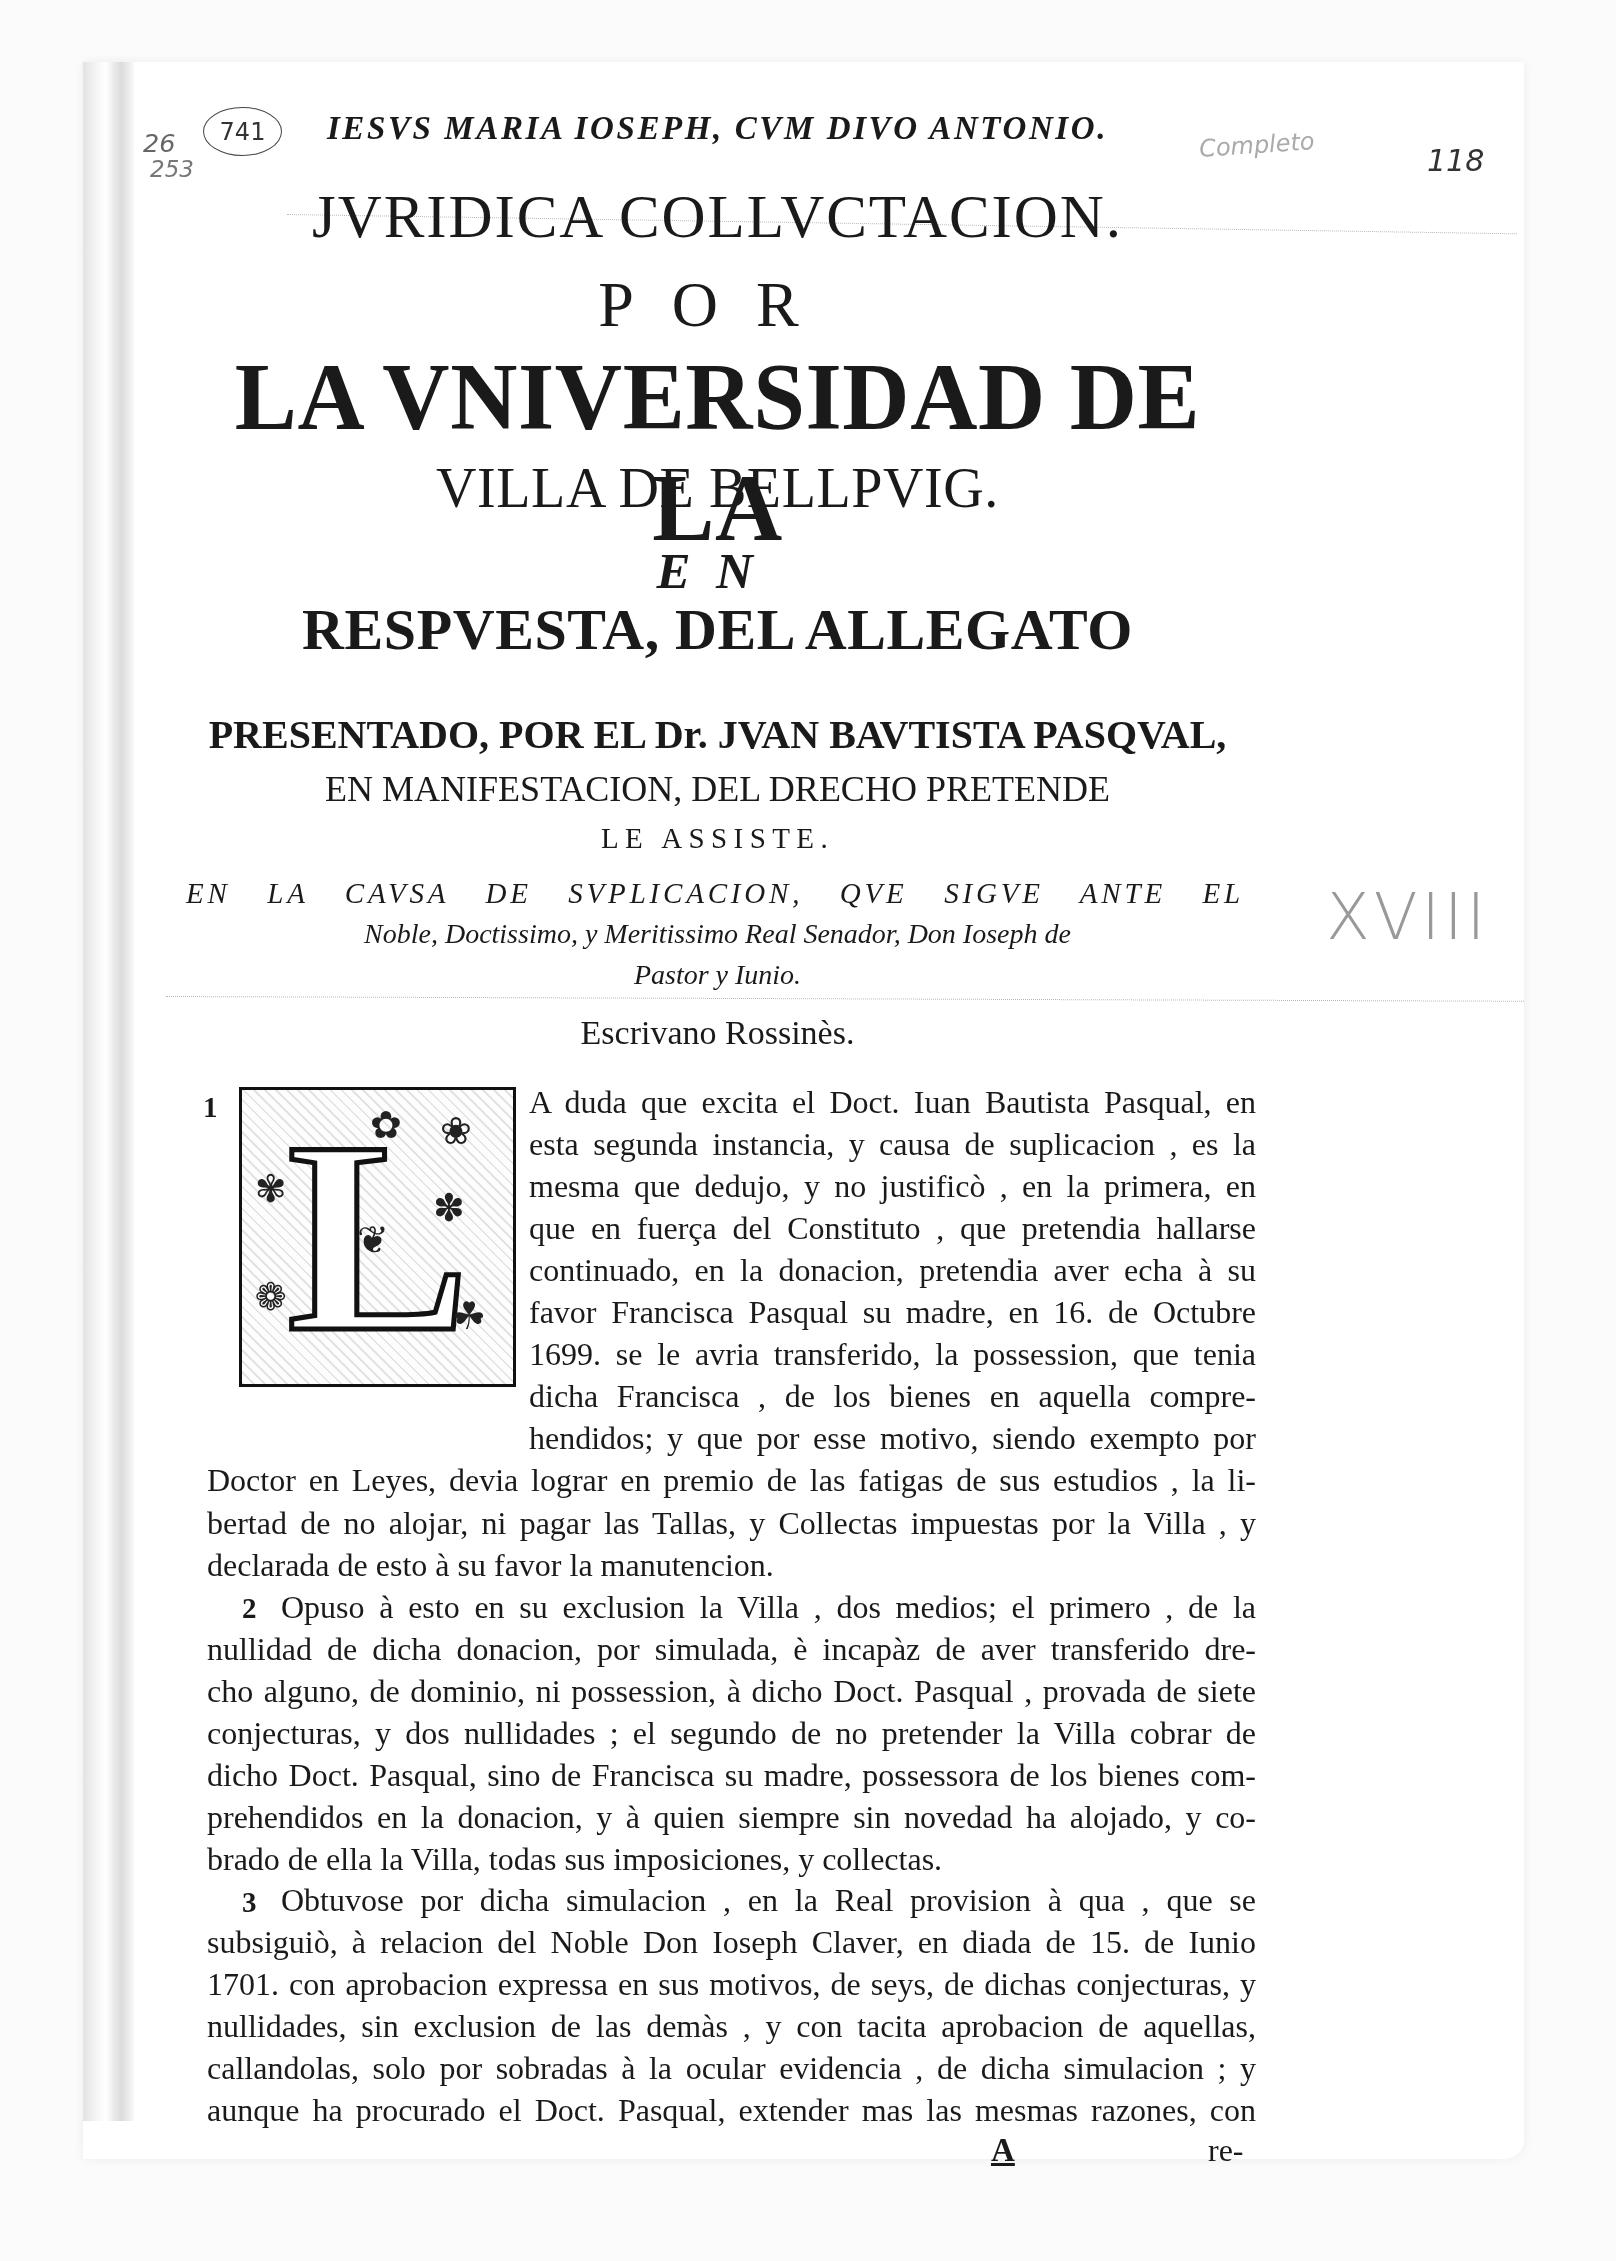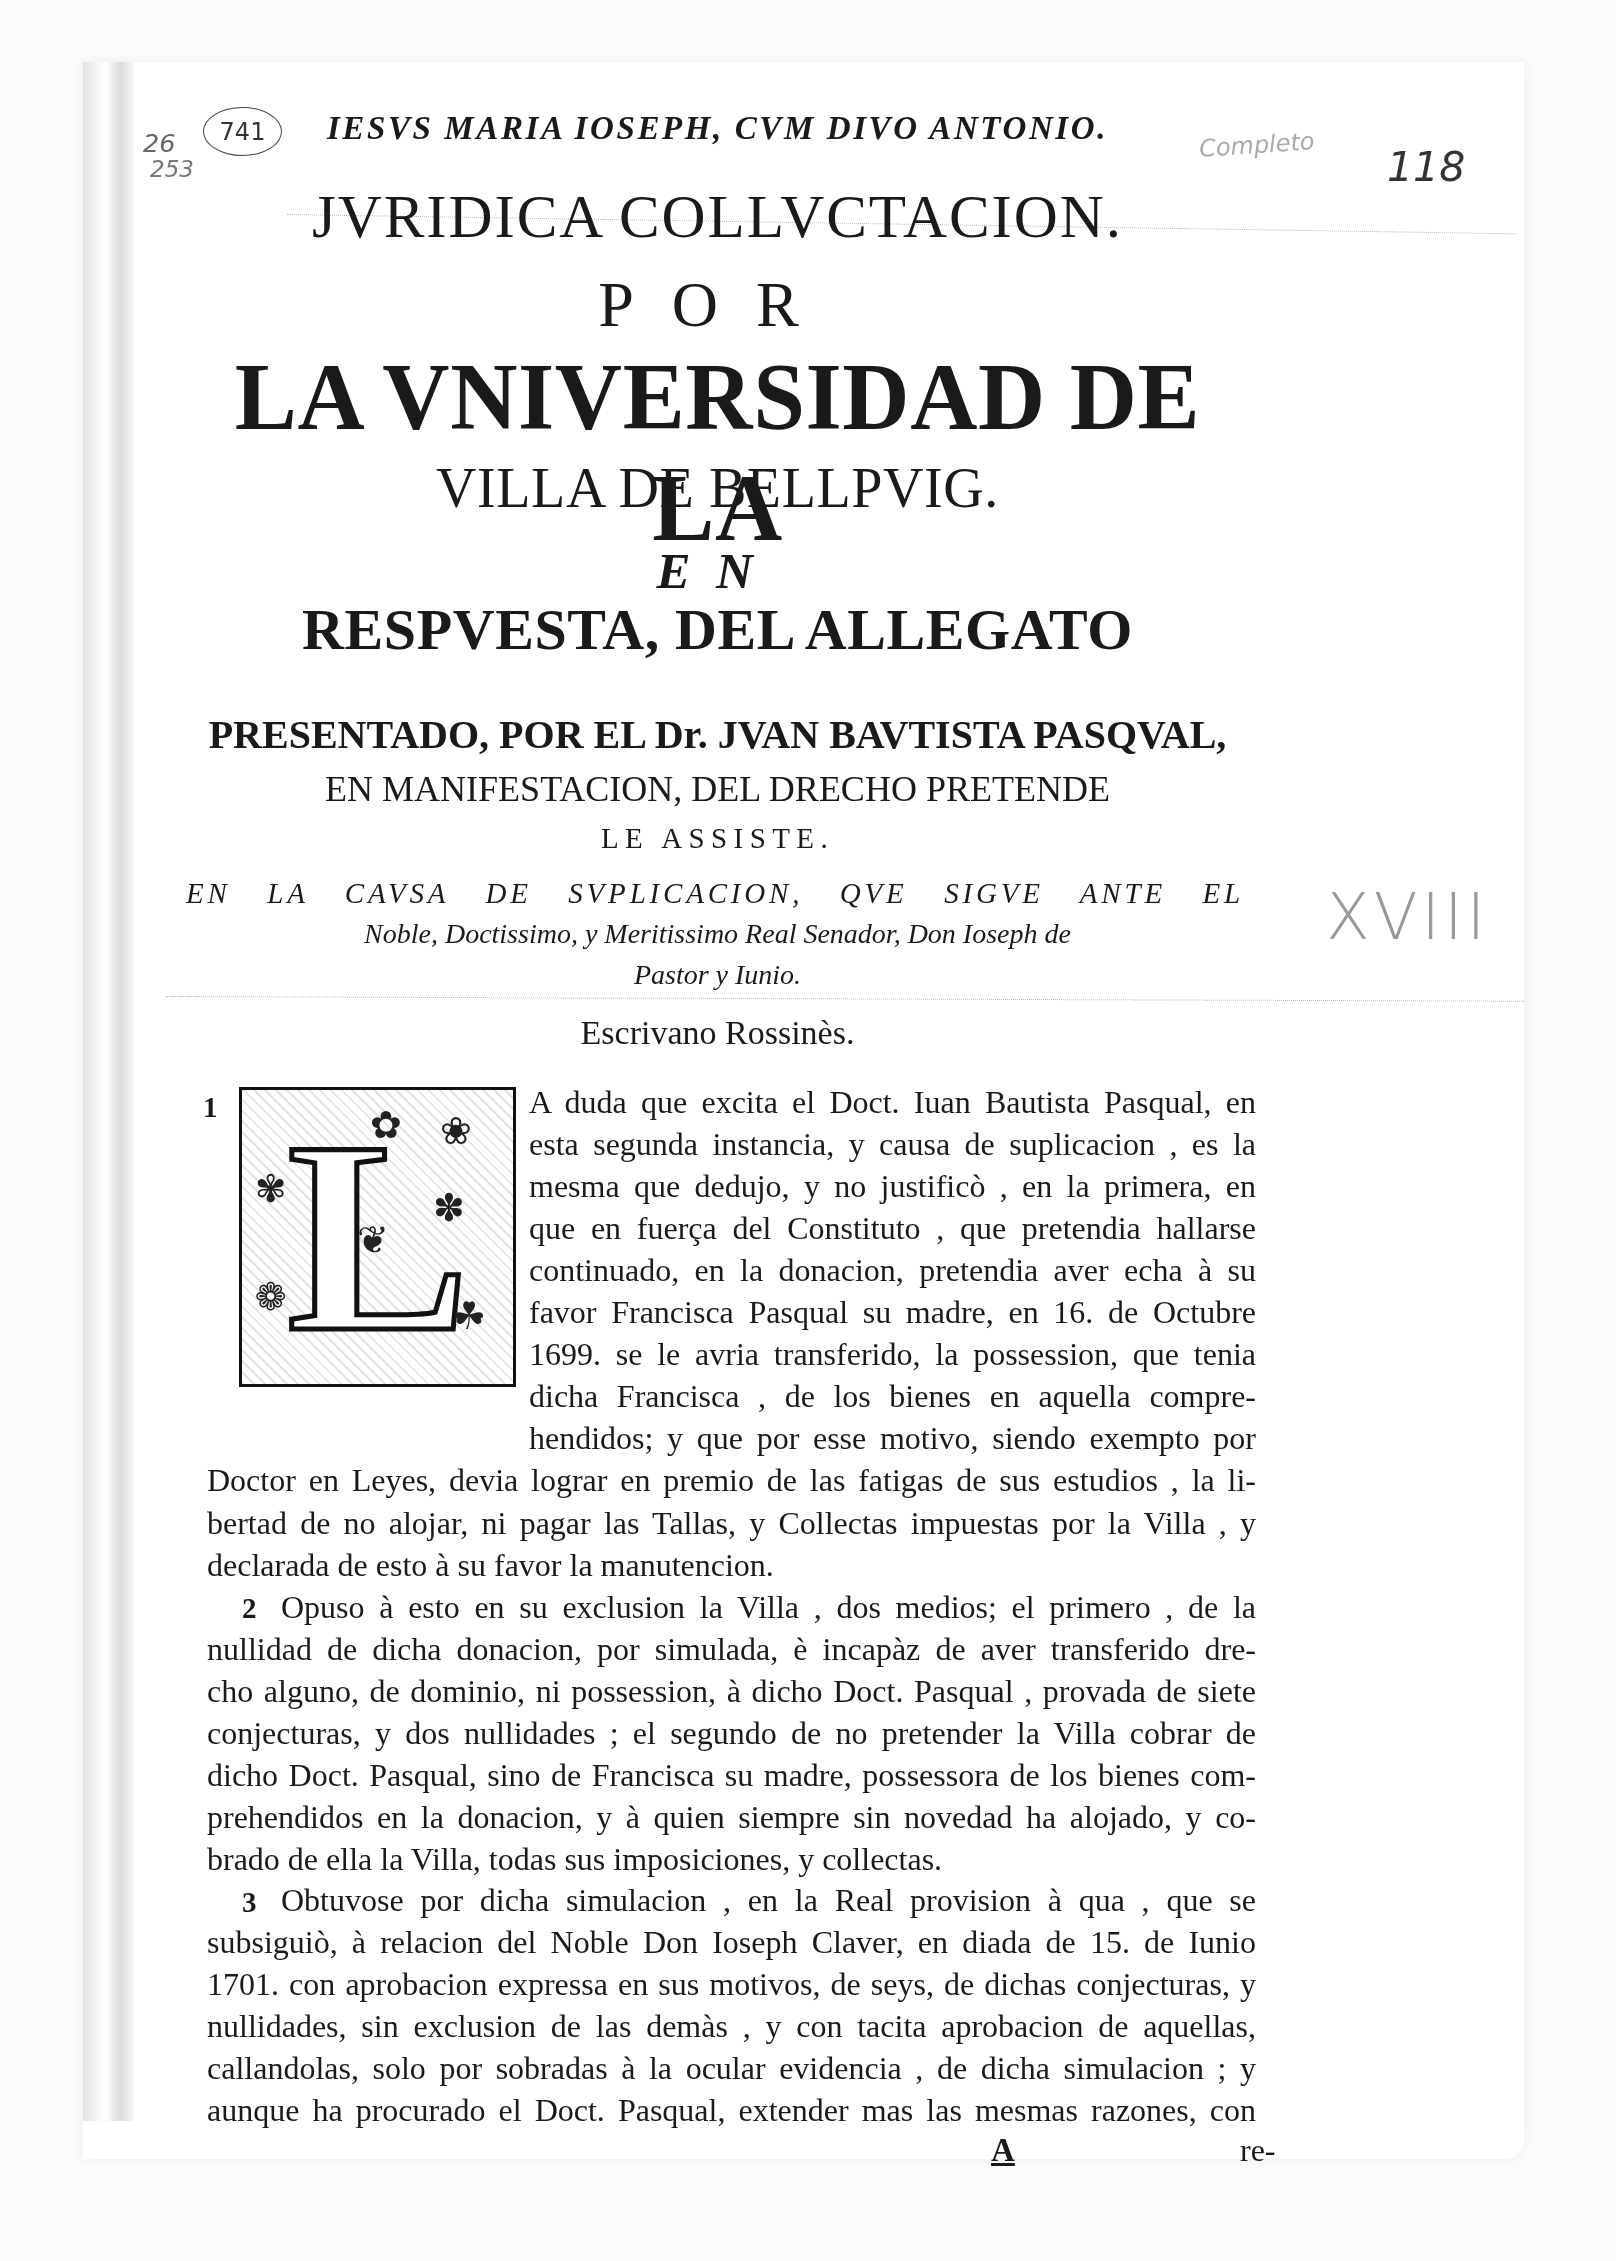--- a/index.html
+++ b/index.html
@@ -39,21 +39,21 @@
   .hw-circled {
     position: absolute; left: 203px; top: 107px;
     width: 77px; height: 47px;
     border: 1.9px solid #444; border-radius: 50%;
     display: flex; align-items: center; justify-content: center;
     font-family: "DejaVu Sans", sans-serif; font-size: 24px; color: #333;
   }
   .hw-26 { left: 143px; top: 128px; font-size: 25.5px; color: #666; }
   .hw-253 { left: 150px; top: 156px; font-size: 23px; color: #777; }
   .hw-completo { left: 1199px; top: 131px; font-size: 24px; color: #aaa; transform: rotate(-4deg); }
-  .hw-118 { left: 1387px; top: 143px; font-size: 41px; color: #333; text-align: right; }
+  .hw-118 { left: 1427px; top: 143px; font-size: 30px; color: #333; text-align: right; }
   .hw-xviii { left: 1326px; top: 880px; font-size: 64px; color: #999; font-style: normal; font-family: "DejaVu Sans", sans-serif; font-weight: 200; letter-spacing: 3.8px; }
 
   .center { position: absolute; left: 166px; width: 1103px; text-align: center; }
   .invocation { top: 110px; font-style: italic; font-size: 33px; letter-spacing: 2.6px; font-weight: bold; }
   .title-1 { top: 182px; font-size: 61px; letter-spacing: 1.9px; }
   .title-por { top: 268px; font-size: 64px; letter-spacing: 38px; }
   .title-univ { top: 341px; font-size: 96px; font-weight: bold; letter-spacing: 0.6px; transform: scaleX(0.97); }
   .title-villa { top: 456px; font-size: 56px; letter-spacing: 0.6px; }
   .title-en { top: 542px; font-size: 51px; font-style: italic; font-weight: bold; letter-spacing: 25.5px; }
   .title-resp { top: 596px; font-size: 58px; font-weight: bold; letter-spacing: 0.6px; }
@@ -83,21 +83,21 @@
     width: 191px; height: 242px;
     font-size: 274px; line-height: 242px; font-weight: bold;
     color: #fff;
     -webkit-text-stroke: 5.1px #111;
     text-align: left;
   }
   .drop-cap-ornament {
     position: absolute; font-size: 38px; color: #222;
   }
   .signature { position: absolute; top: 1919px; left: 991px; font-size: 33px; font-weight: bold; text-decoration: underline; }
-  .catchword { position: absolute; top: 1919px; left: 1208px; font-size: 32px; margin-left: 32px; }
+  .catchword { position: absolute; top: 1919px; left: 1208px; font-size: 32px; }
 </style>
 </head>
 <body>
 
 <div class="paper"></div>
 <div class="binding-edge"></div>
 
 <div class="fold-line" style="left:287px; top:214px; width:1230px; transform: rotate(0.9deg); transform-origin:left;"></div>
 <div class="fold-line" style="left:166px; top:996px; width:1358px; transform: rotate(0.2deg); transform-origin:left;"></div>
 

